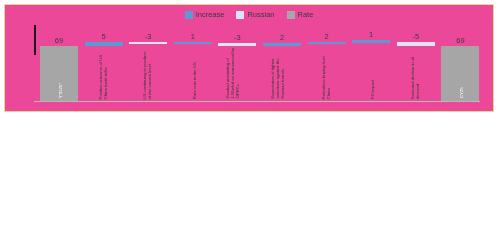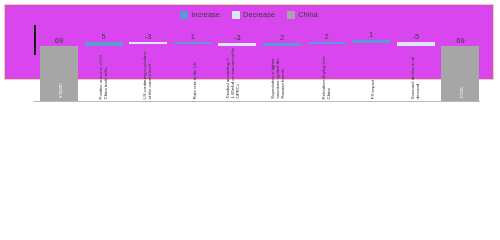--- a/index.html
+++ b/index.html
@@ -12,23 +12,23 @@
     height: 117px;
     font-family: "Liberation Sans", sans-serif;
     overflow: hidden;
   }
 
   #chart-frame {
     position: absolute;
     left: 4px;
     top: 4px;
     width: 490px;
-    height: 76px;
+    height: 108px;
     border: 1px solid #e8d98a;
-    background: #d946ef;
+    background: #ec4899;
     box-sizing: border-box;
   }
 
   
   #legend {
     position: absolute;
     left: 0;
     top: 4px;
     width: 100%;
     display: flex;
@@ -131,25 +131,25 @@
 
 <div id="chart-frame">
 
   <div id="legend">
     <div class="legend-item">
       <span class="legend-swatch" style="background:#5b9bd5"></span>
       <span class="legend-label">Increase</span>
     </div>
     <div class="legend-item">
       <span class="legend-swatch" style="background:#dce6f2"></span>
-      <span class="legend-label">Decrease</span>
+      <span class="legend-label">Russian</span>
     </div>
     <div class="legend-item">
       <span class="legend-swatch" style="background:#a6a6a6"></span>
-      <span class="legend-label">China</span>
+      <span class="legend-label">Rate</span>
     </div>
   </div>
 
   <div id="plot">
     <div id="y-axis-line"></div>
     <div id="x-axis-line"></div>
     <div id="columns">
         <div class="col" style="left: 32px; height: 82px;">
           <div class="bar total" style="height: 55.2px; bottom: 0px;"></div>
           <div class="value-label" style="bottom: 56.2px;">69</div>

